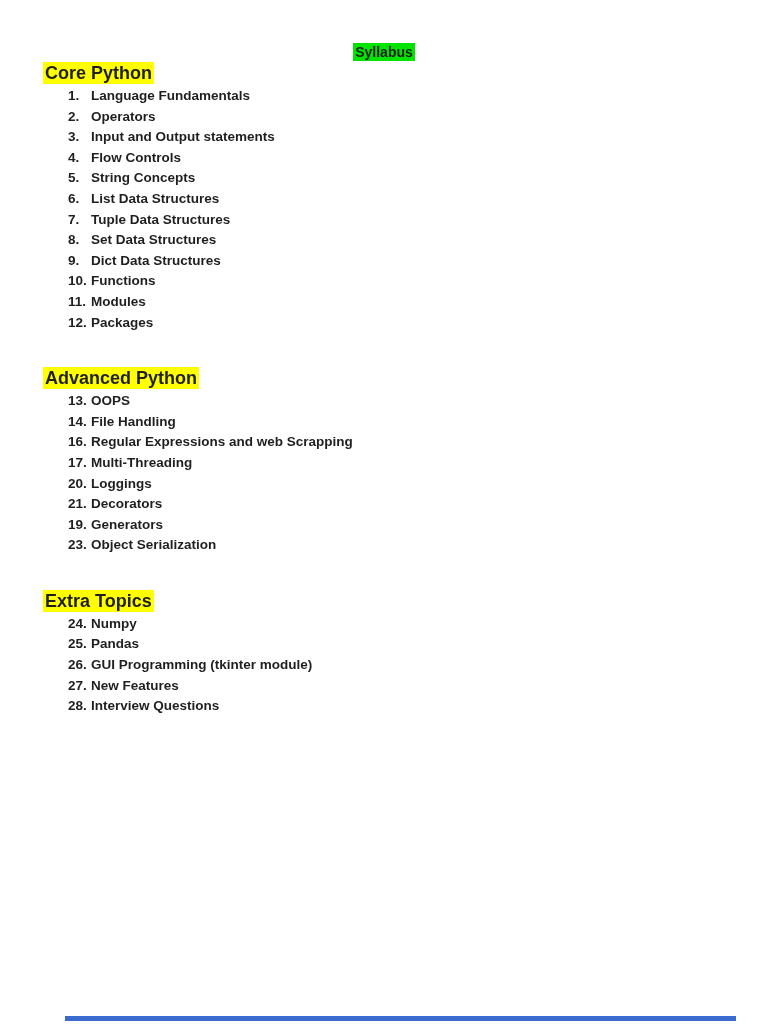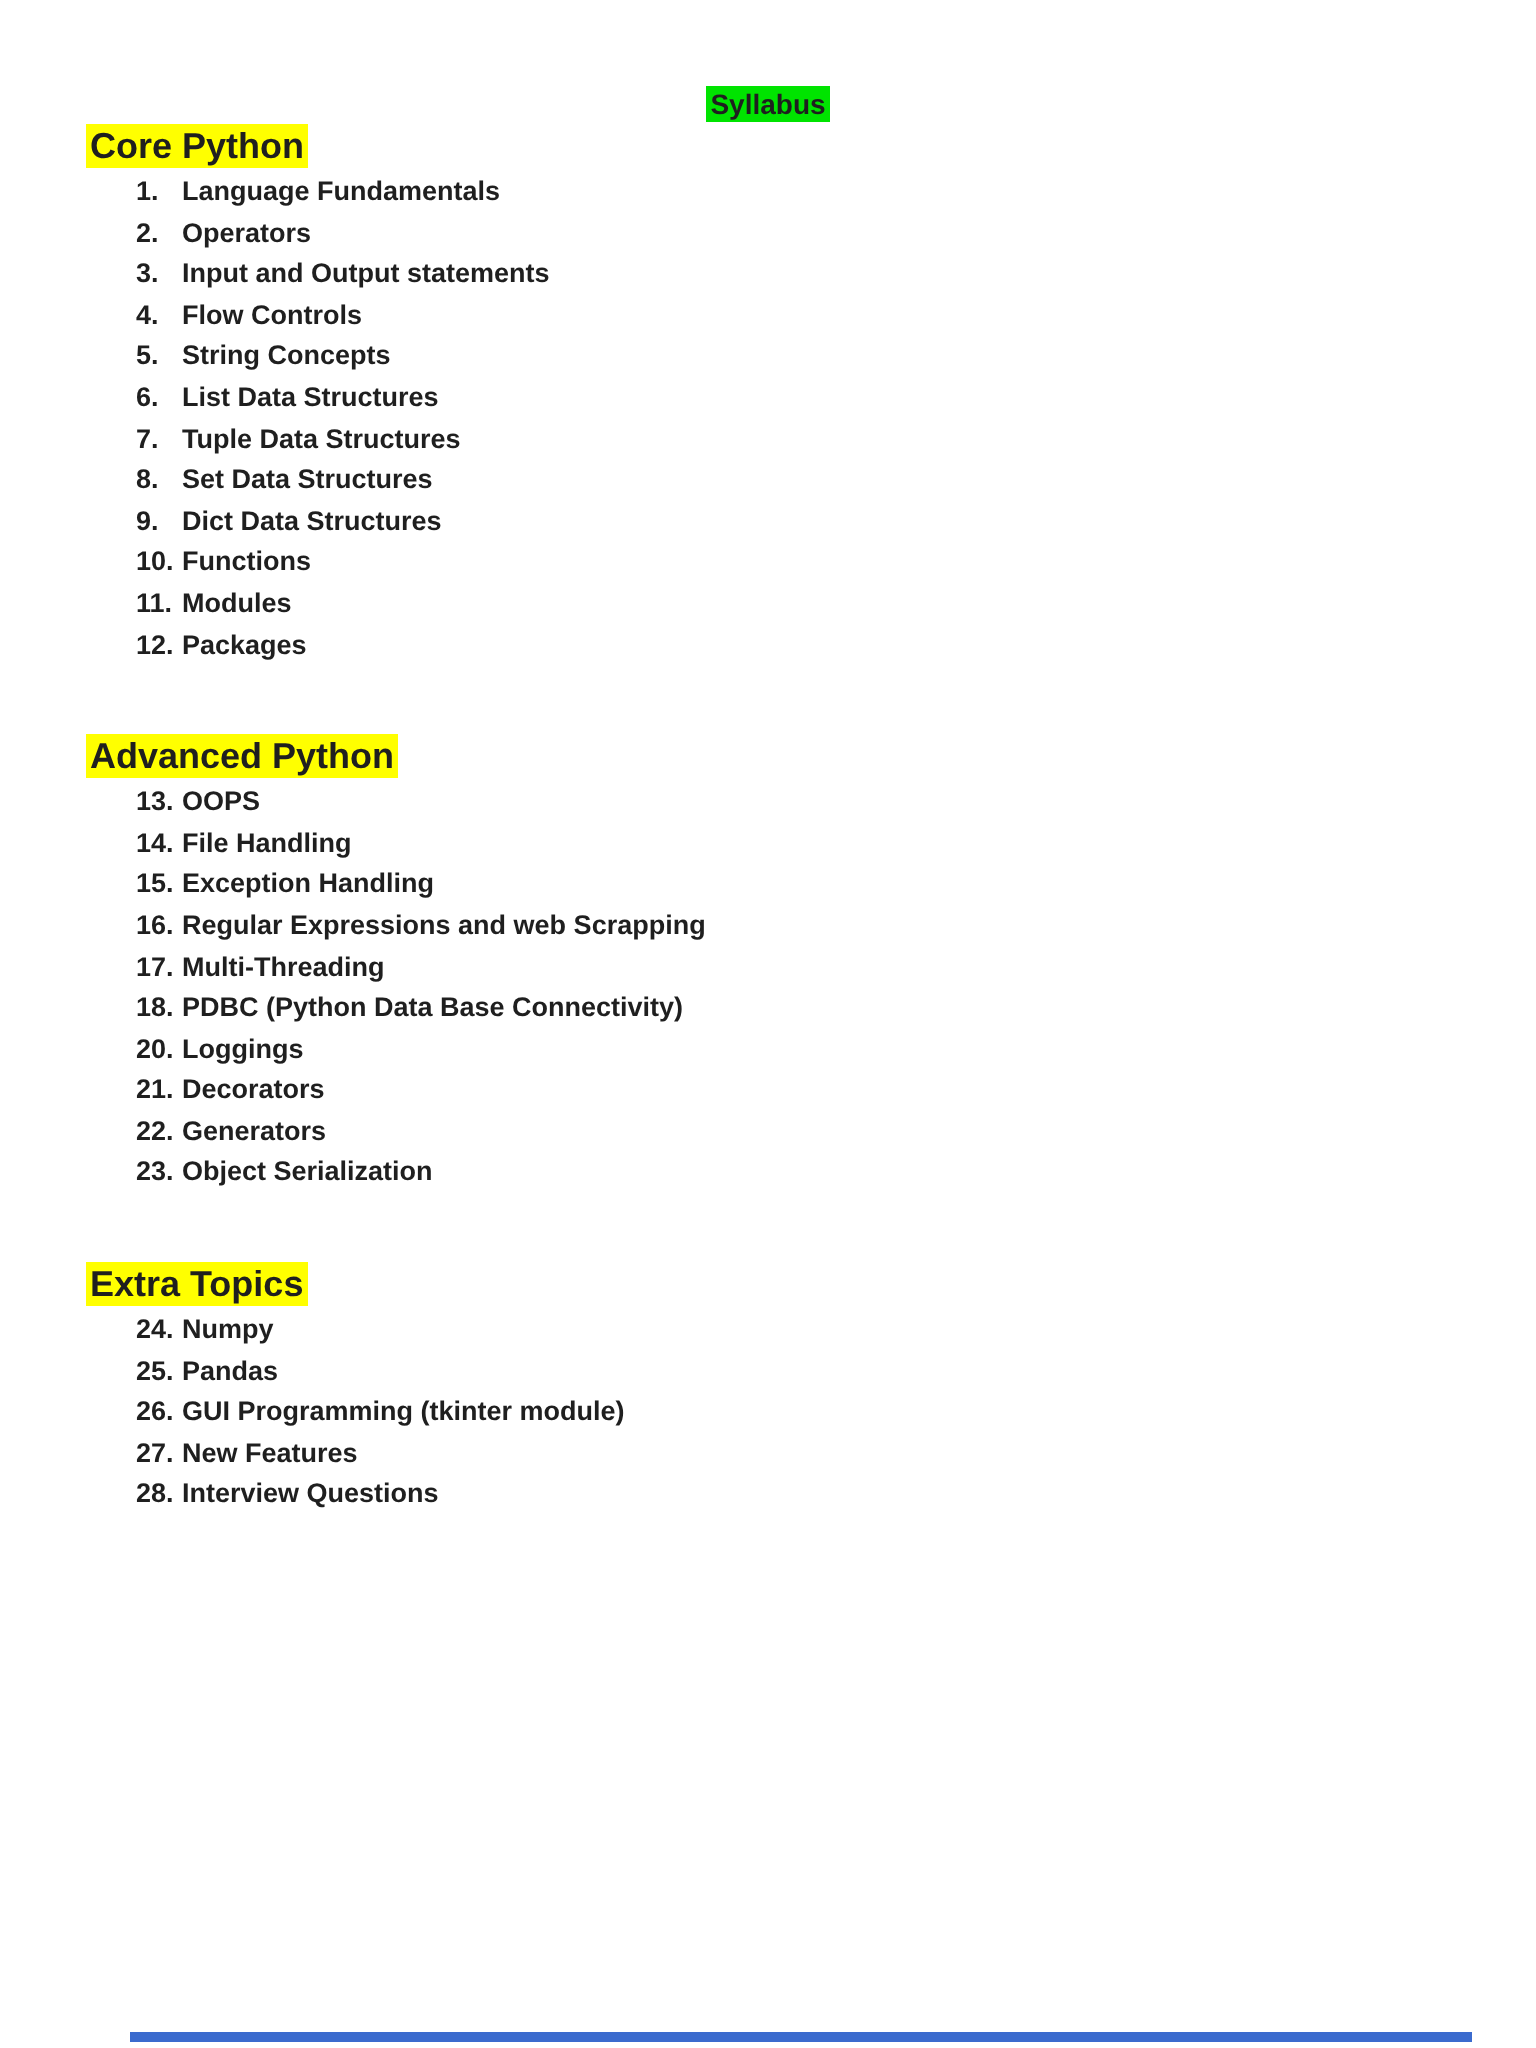--- a/index.html
+++ b/index.html
@@ -85,27 +85,25 @@
         <div class="item-row"><span class="item-num">8.</span><span>Set Data Structures</span></div>
         <div class="item-row"><span class="item-num">9.</span><span>Dict Data Structures</span></div>
         <div class="item-row"><span class="item-num">10.</span><span>Functions</span></div>
         <div class="item-row"><span class="item-num">11.</span><span>Modules</span></div>
         <div class="item-row"><span class="item-num">12.</span><span>Packages</span></div>
       </div>
       <div class="section">
         <div class="heading-row"><span class="hl-yellow">Advanced Python</span></div>
         <div class="item-row"><span class="item-num">13.</span><span>OOPS</span></div>
         <div class="item-row"><span class="item-num">14.</span><span>File Handling</span></div>
-        <div class="item-row"><span class="item-num">15.</span><span>Exception Handling</span></div>
         <div class="item-row"><span class="item-num">16.</span><span>Regular Expressions and web Scrapping</span></div>
         <div class="item-row"><span class="item-num">17.</span><span>Multi-Threading</span></div>
-        <div class="item-row"><span class="item-num">18.</span><span>PDBC (Python Data Base Connectivity)</span></div>
         <div class="item-row"><span class="item-num">20.</span><span>Loggings</span></div>
         <div class="item-row"><span class="item-num">21.</span><span>Decorators</span></div>
-        <div class="item-row"><span class="item-num">22.</span><span>Generators</span></div>
+        <div class="item-row"><span class="item-num">19.</span><span>Generators</span></div>
         <div class="item-row"><span class="item-num">23.</span><span>Object Serialization</span></div>
       </div>
       <div class="section">
         <div class="heading-row"><span class="hl-yellow">Extra Topics</span></div>
         <div class="item-row"><span class="item-num">24.</span><span>Numpy</span></div>
         <div class="item-row"><span class="item-num">25.</span><span>Pandas</span></div>
         <div class="item-row"><span class="item-num">26.</span><span>GUI Programming (tkinter module)</span></div>
         <div class="item-row"><span class="item-num">27.</span><span>New Features</span></div>
         <div class="item-row"><span class="item-num">28.</span><span>Interview Questions</span></div>
       </div>

